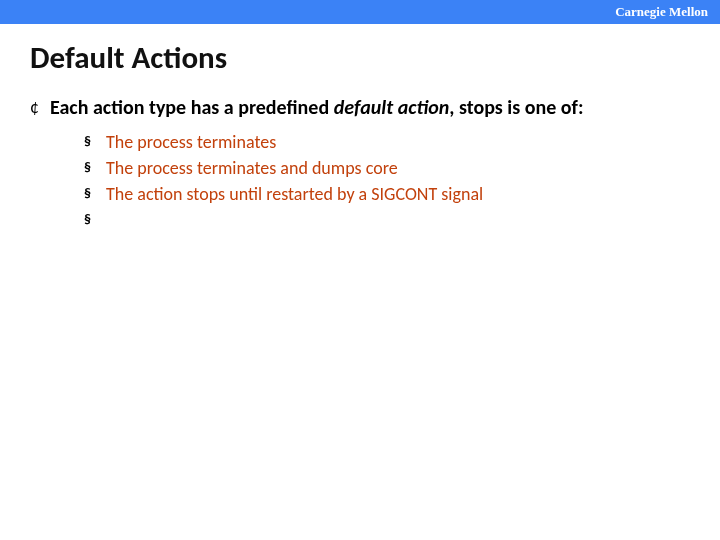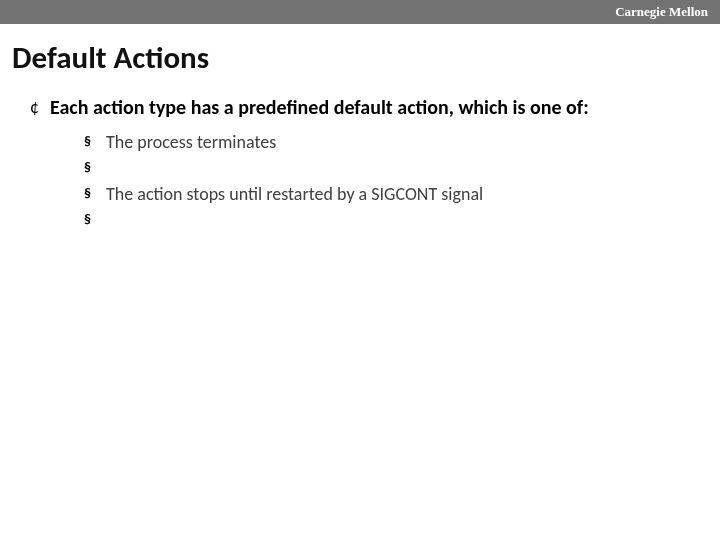--- a/index.html
+++ b/index.html
@@ -1,55 +1,56 @@
 <!DOCTYPE html>
 <html><head>
 <meta charset="utf-8">
 <style>
   * { margin: 0; padding: 0; box-sizing: border-box; }
   html, body { width: 720px; height: 540px; font-family: Calibri, "Segoe UI", Arial, sans-serif; background: #fff; overflow: hidden; }
   .slide { width: 720px; height: 540px; position: relative; }
-  .header-bar { width: 100%; height: 24px; background: #737373; display: flex; align-items: center; justify-content: flex-end; padding-right: 12px; }
+  .header-bar { width: 100%; height: 24px; background: #3b82f6; display: flex; align-items: center; justify-content: flex-end; padding-right: 12px; }
   .brand { color: #fff; font-size: 13px; font-weight: bold; font-family: "Times New Roman", serif; }
-  .title { font-size: 31px; font-weight: bold; color: #111; margin: 14px 0 18px 12px; }
+  .title { font-size: 31px; font-weight: bold; color: #111; margin: 14px 0 18px 30px; }
   .content { margin-left: 30px; margin-right: 40px; }
   .lvl1 { display: flex; align-items: flex-start; margin-bottom: 10px; }
   .lvl1 .bullet { width: 20px; flex-shrink: 0; font-size: 18px; line-height: 26px; color: #000; }
   .lvl1 .text { font-size: 20px; font-weight: bold; color: #000; line-height: 26px; }
-  .lvl1 .text .emph { }
+  .lvl1 .text .emph { font-style: italic; }
   .lvl2-list { margin-left: 54px; margin-top: 2px; }
   .lvl2 { display: flex; align-items: flex-start; margin-bottom: 2px; }
   .lvl2 .bullet { width: 22px; flex-shrink: 0; font-size: 14px; line-height: 24px; color: #000; font-weight: bold; }
-  .lvl2 .text { font-size: 18px; color: #404040; line-height: 24px; }
+  .lvl2 .text { font-size: 18px; color: #c2410c; line-height: 24px; }
 </style>
 </head>
 <body>
 <div class="slide">
 
   <div class="header-bar">
     <span class="brand">Carnegie Mellon</span>
   </div>
 
   <h1 class="title">Default Actions</h1>
 
   <div class="content">
     <div class="lvl1">
       <span class="bullet">¢</span>
       <span class="text">
         <span>Each action type has a predefined </span>
-        <span class="emph">default action</span><span>, which is one of:</span>
+        <span class="emph">default action</span><span>, stops is one of:</span>
       </span>
     </div>
     <div class="lvl2-list">
       <div class="lvl2">
         <span class="bullet">§</span>
         <span class="text">The process terminates</span>
       </div>
       <div class="lvl2">
         <span class="bullet">§</span>
+        <span class="text">The process terminates and dumps core</span>
       </div>
       <div class="lvl2">
         <span class="bullet">§</span>
         <span class="text">The action stops until restarted by a SIGCONT signal</span>
       </div>
       <div class="lvl2">
         <span class="bullet">§</span>
       </div>
     </div>
   </div>

